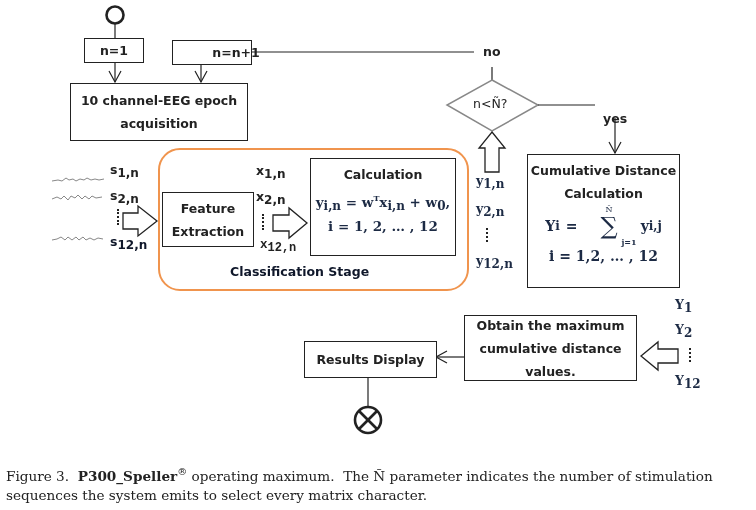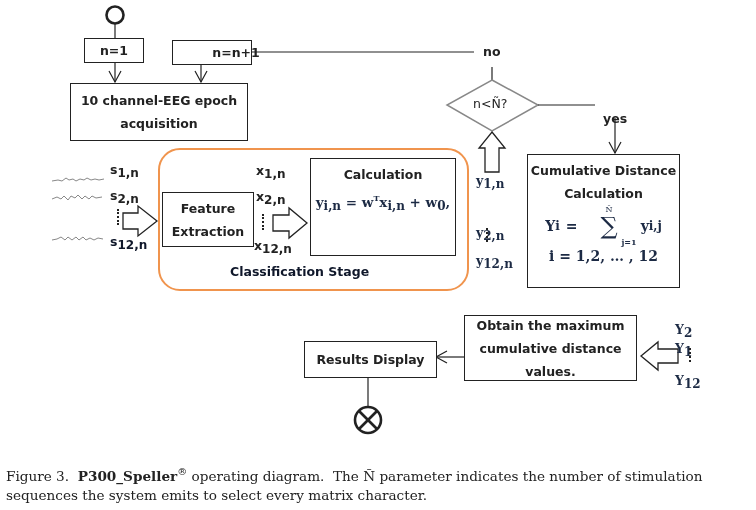--- a/index.html
+++ b/index.html
@@ -98,35 +98,36 @@
   <span>Extraction</span>
 </div>
 
 <div class="lbl" style="left:256px;top:163px;">
   <span>x</span><span class="sub">1,n</span>
 </div>
 <div class="lbl" style="left:256px;top:189px;">
   <span>x</span><span class="sub">2,n</span>
 </div>
 <div class="vdots" style="left:262px;top:214px;height:16px;"></div>
-<div class="lbl" style="left:254px;top:238px;">
+<div class="lbl" style="left:260px;top:238px;font-family:Liberation Mono, monospace;">
   <span>x</span><span class="sub">12,n</span>
 </div>
 
 <div class="box" style="left:310px;top:158px;width:146px;height:98px;justify-content:flex-start;padding-top:4px;">
   <span>Calculation</span>
   <span class="math" style="font-size:13.5px;line-height:22px;white-space:nowrap;margin-top:1px;">
     <span>y</span><span class="sub">i,n</span><span> = w</span><sup style="font-size:8px;">T</sup><span>x</span><span class="sub">i,n</span><span> + w</span><span class="sub">0</span><span>,</span>
   </span>
+  <span class="math" style="font-size:13.5px;line-height:18px;">i = 1, 2, … , 12</span>
 </div>
 
 <div class="lbl math" style="left:476px;top:173px;">
   <span>y</span><span class="sub">1,n</span>
 </div>
-<div class="lbl math" style="left:476px;top:201px;margin-top:24px;">
+<div class="lbl math" style="left:476px;top:201px;">
   <span>y</span><span class="sub">2,n</span>
 </div>
 <div class="vdots" style="left:486px;top:228px;height:14px;"></div>
 <div class="lbl math" style="left:476px;top:253px;">
   <span>y</span><span class="sub">12,n</span>
 </div>
 
 <div class="box" style="left:527px;top:154px;width:153px;height:134px;justify-content:flex-start;padding-top:4px;">
   <span>Cumulative Distance</span>
   <span>Calculation</span>
@@ -138,21 +139,21 @@
       <span style="font-size:8px;line-height:9px;font-weight:normal;">Ñ</span>
       <span style="font-size:24px;line-height:24px;font-weight:normal;">∑</span>
       <span style="font-size:8px;line-height:9px;padding-left:40px;">j=1</span>
     </div>
     <span style="margin-left:4px;">y</span>
       <span class="sub">i,j</span>
   </div>
   <span class="math" style="font-size:14px;line-height:18px;">i = 1,2, … , 12</span>
 </div>
 
-<div class="lbl math" style="left:675px;top:297px;margin-top:44px;">
+<div class="lbl math" style="left:675px;top:297px;">
   <span>Y</span><span class="sub">1</span>
 </div>
 <div class="lbl math" style="left:675px;top:322px;">
   <span>Y</span><span class="sub">2</span>
 </div>
 <div class="vdots" style="left:689px;top:348px;height:14px;"></div>
 <div class="lbl math" style="left:675px;top:373px;">
   <span>Y</span><span class="sub">12</span>
 </div>
 
@@ -160,15 +161,15 @@
   <span>Obtain the maximum</span>
   <span>cumulative distance</span>
   <span>values.</span>
 </div>
 
 <div class="box" style="left:304px;top:341px;width:133px;height:37px;">
   <span>Results Display</span>
 </div>
 
 <div class="caption">
-  <div><span style="white-space:pre;">Figure 3.  </span><b>P300_Speller</b><sup style="font-size:10px;">®</sup><span style="white-space:pre;"> operating diagram.  The Ñ parameter indicates the number of stimulation</span></div>
+  <div><span style="white-space:pre;">Figure 3.  </span><b>P300_Speller</b><sup style="font-size:10px;">®</sup><span style="white-space:pre;"> operating maximum.  The Ñ parameter indicates the number of stimulation</span></div>
   <div>sequences the system emits to select every matrix character.</div>
 </div>
 
 </body></html>

